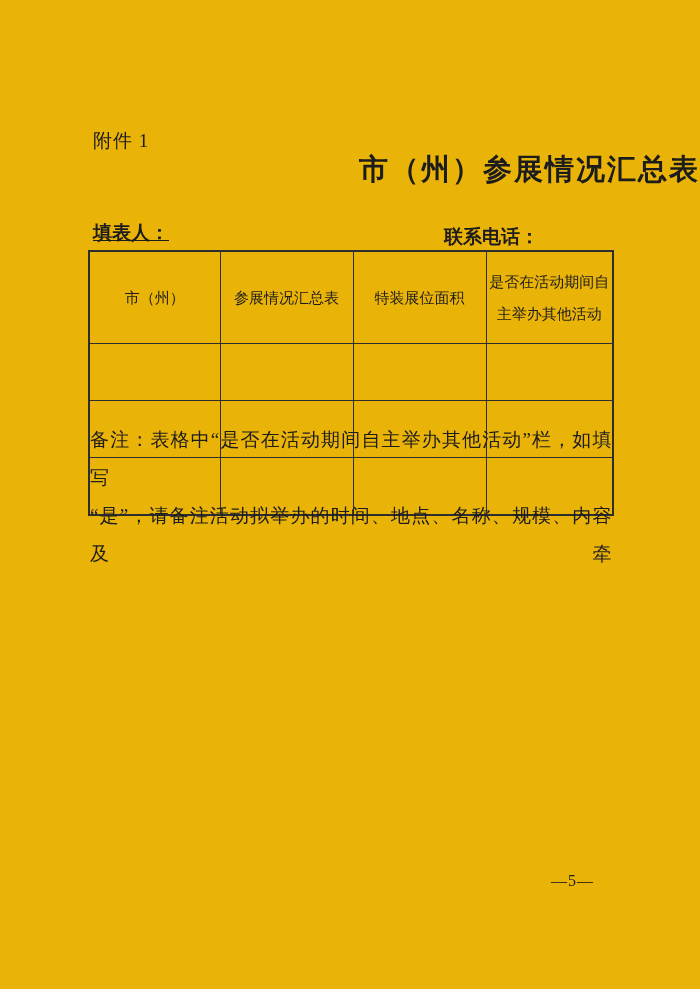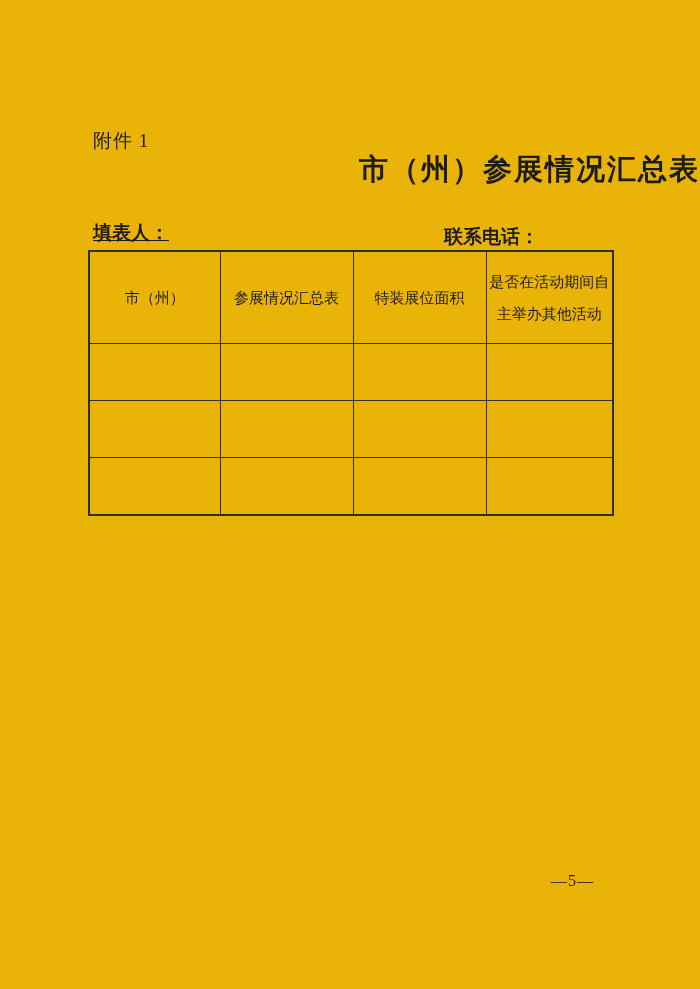--- a/index.html
+++ b/index.html
@@ -145,17 +145,19 @@
       <tr>
         <td></td>
         <td></td>
         <td></td>
         <td></td>
       </tr>
     </tbody>
   </table>
 
   <div class="note">
+    <div class="note-line just">备注：表格中“是否在活动期间自主举办其他活动”栏，如填写</div>
+    <div class="note-line just">“是”，请备注活动拟举办的时间、地点、名称、规模、内容及 牵</div>
   </div>
 
   <div class="page-number">—5—</div>
 
 </div>
 
 </body></html>

